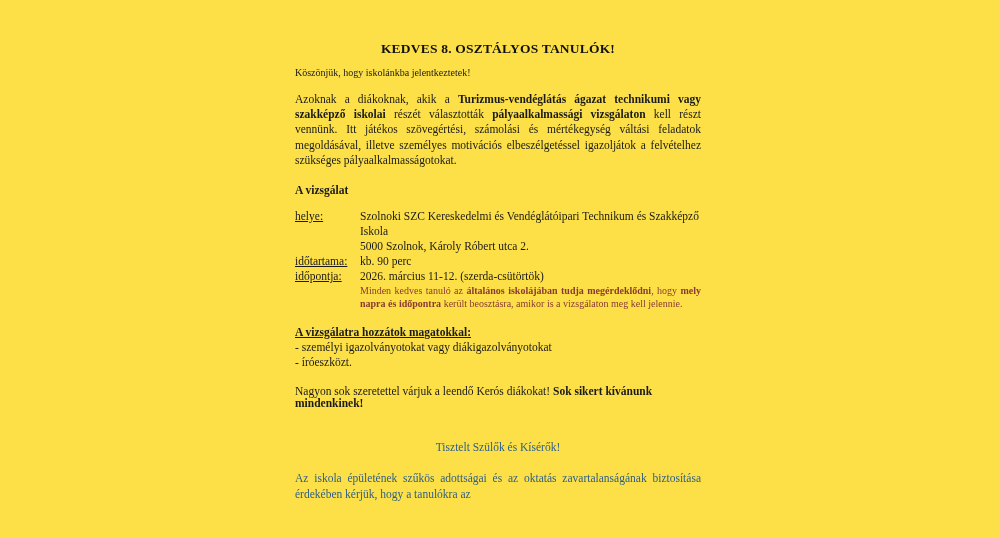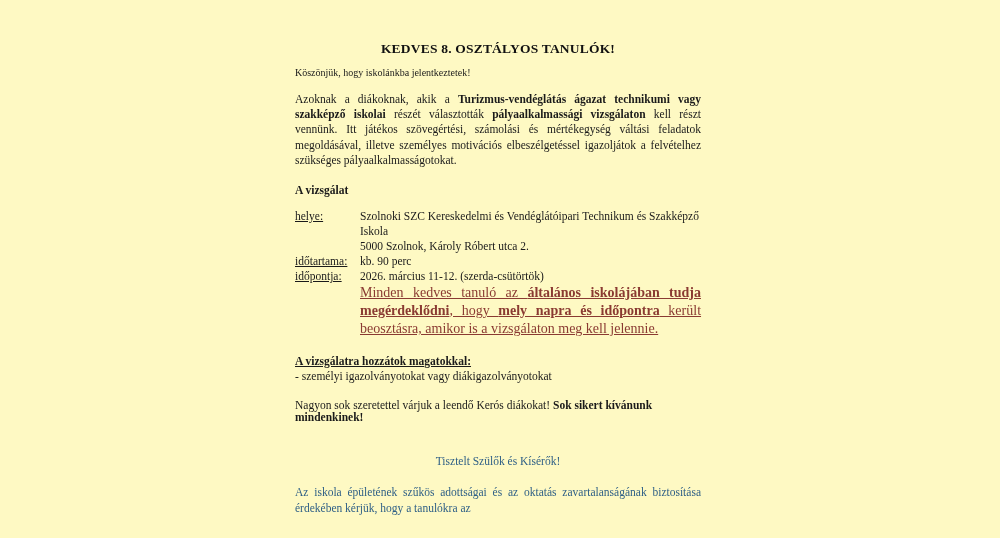--- a/index.html
+++ b/index.html
@@ -11,21 +11,21 @@
     height: 538px;
     background: #fdf3e3;
     font-family: "Liberation Serif", "DejaVu Serif", serif;
     color: #1a1a1a;
     overflow: hidden;
   }
   .page {
     position: relative;
     width: 1000px;
     height: 538px;
-    background: #fef9c3;
+    background: #fde047;
   }
   .doc {
     position: absolute;
     left: 295px;
     top: 0;
     width: 406px;
   }
   .title {
     text-align: center;
     font-weight: bold;
@@ -66,24 +66,23 @@
   }
   .info-table td.label {
     width: 65px;
     white-space: nowrap;
   }
   .info-table td.label span {
     text-decoration: underline;
   }
   .note-block {
     color: #8a3a32;
-    text-decoration: underline;
     text-align: justify;
     line-height: 1.32;
-    font-size: 14px;
+    font-size: 10px;
     display: block;
   }
   .note-block b { font-weight: bold; }
   ul.bring-list {
     list-style: none;
     margin: 2px 0 0 0;
     padding: 0;
   }
   ul.bring-list li {
     font-size: 11.5px;
@@ -149,20 +148,21 @@
             <span class="note-block"><span>Minden kedves tanuló az </span><b>általános iskolájában tudja megérdeklődni</b><span>, hogy </span><b>mely napra és időpontra</b><span> került beosztásra, amikor is a vizsgálaton meg kell jelennie.</span></span>
           </td>
         </tr>
       </tbody>
     </table>
 
     <div class="section-head underlined">A vizsgálatra hozzátok magatokkal:</div>
 
     <ul class="bring-list">
       <li>- személyi igazolványotokat vagy diákigazolványotokat</li>
+      <li>- íróeszközt.</li>
     </ul>
 
 
     <div class="closing-line"><span>Nagyon sok szeretettel várjuk a leendő Kerós diákokat! </span><b>Sok sikert kívánunk mindenkinek!</b></div>
 
     <div class="blue-head blue">Tisztelt Szülők és Kísérők!</div>
 
     <p class="blue-para blue"><span>Az iskola épületének </span><b>szűkös adottságai</b><span> és az </span><b>oktatás zavartalanságának</b><span> biztosítása érdekében kérjük, hogy a tanulókra az </span></p>
 
   </div>

